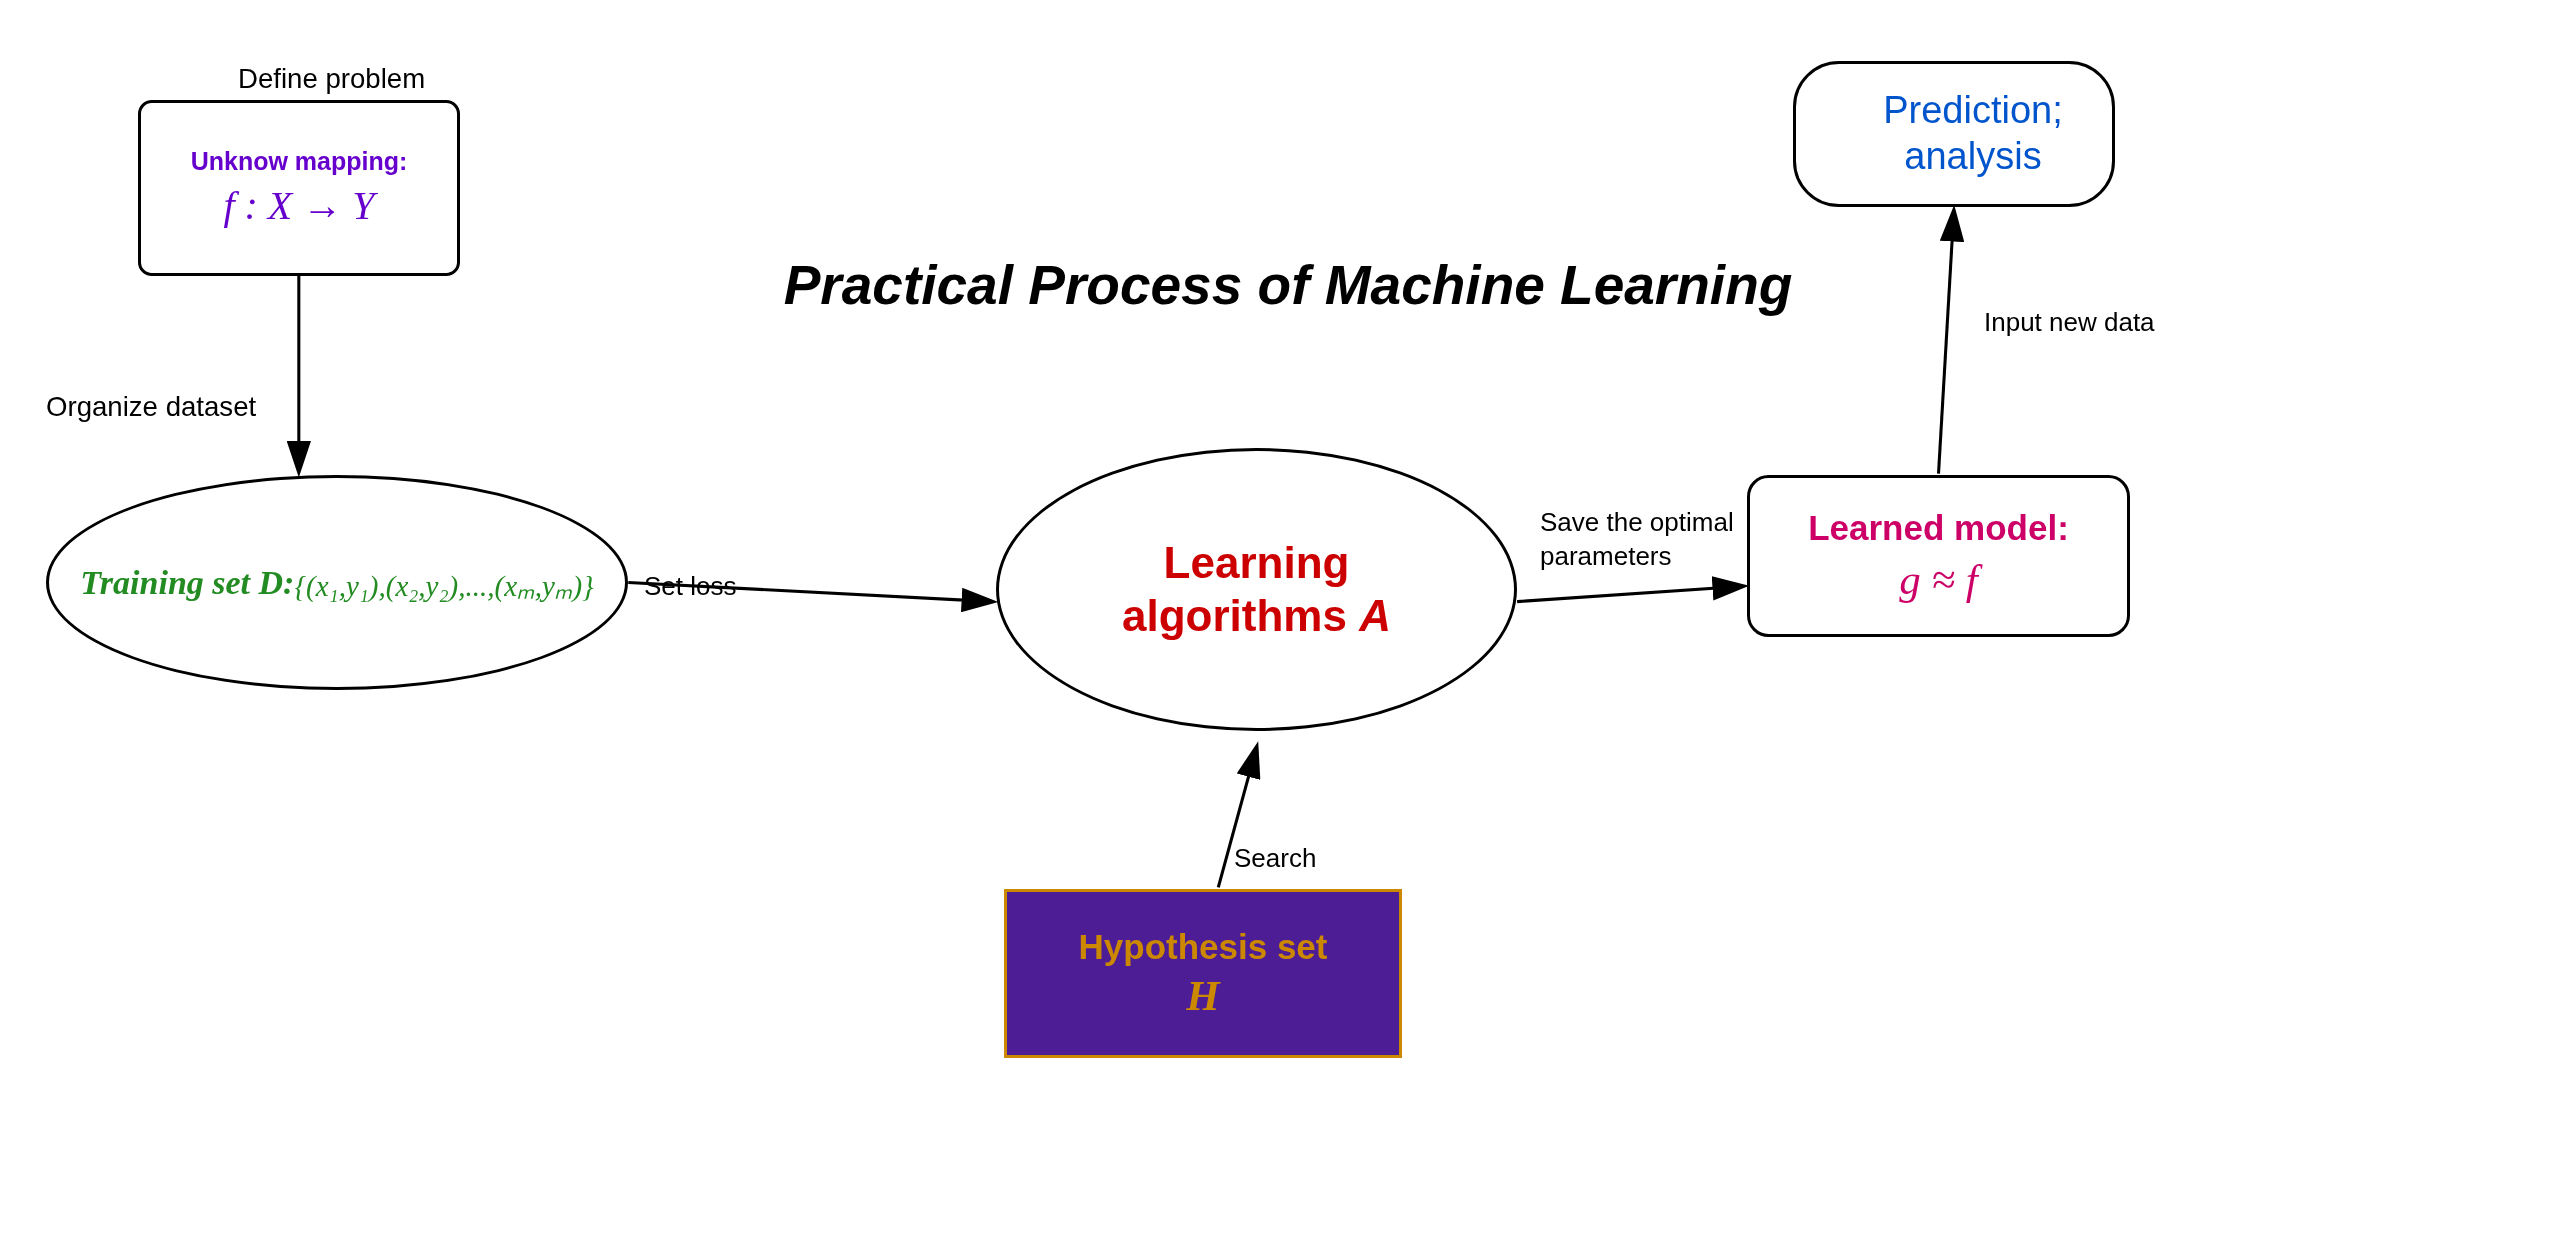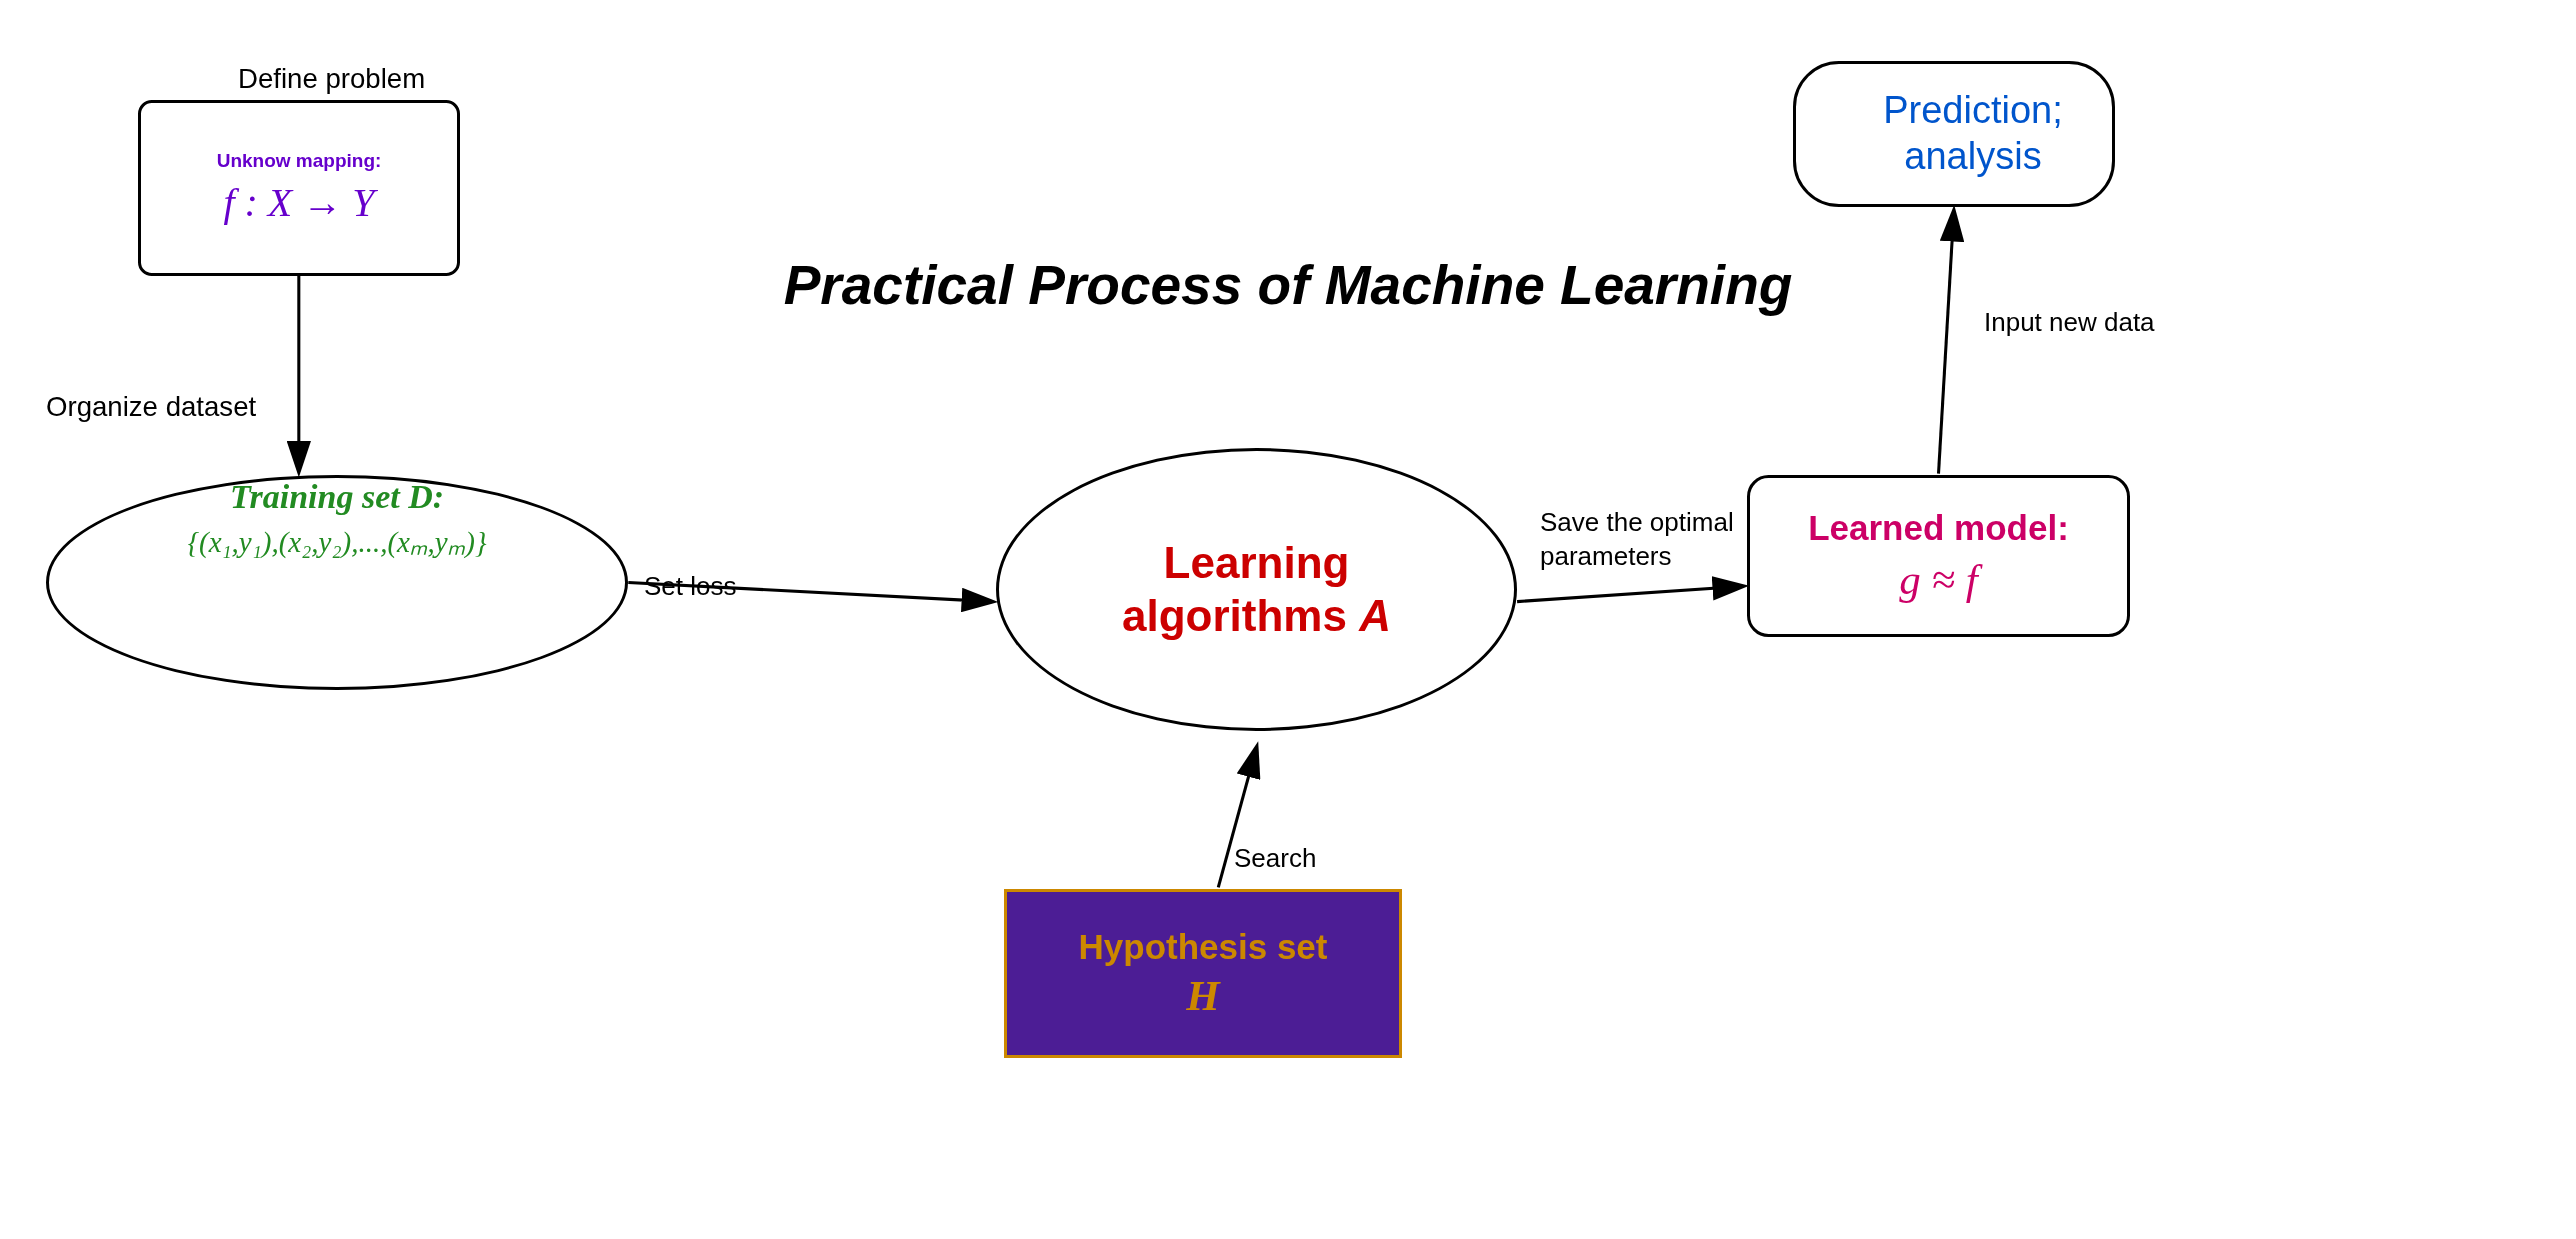--- a/index.html
+++ b/index.html
@@ -47,21 +47,21 @@
       height: 176px;
       border: 3.8px solid #000;
       border-radius: 13.8px;
       display: flex;
       flex-direction: column;
       align-items: center;
       justify-content: center;
       background: #fff;
     }
     .box-unknown-mapping .title {
-      font-size: 19px;
+      font-size: 25px;
       color: #6600cc;
       font-family: Arial, sans-serif;
       font-weight: bold;
     }
     .box-unknown-mapping .formula {
       font-size: 40px;
       color: #6600cc;
       font-style: italic;
       margin-top: 6.1px;
     }
@@ -77,23 +77,23 @@
     
     .ellipse-training {
       position: absolute;
       top: 475px;
       left: 46px;
       width: 582px;
       height: 215px;
       border: 3.8px solid #000;
       border-radius: 50%;
       display: flex;
-      flex-direction: column;
-      align-items: center;
-      justify-content: flex-start;
+      flex-direction: row;
+      align-items: center;
+      justify-content: center;
       background: #fff;
     }
     .ellipse-training .title {
       font-size: 34px;
       color: #228B22;
       font-style: italic;
       font-weight: bold;
     }
     .ellipse-training .formula {
       font-size: 29px;

